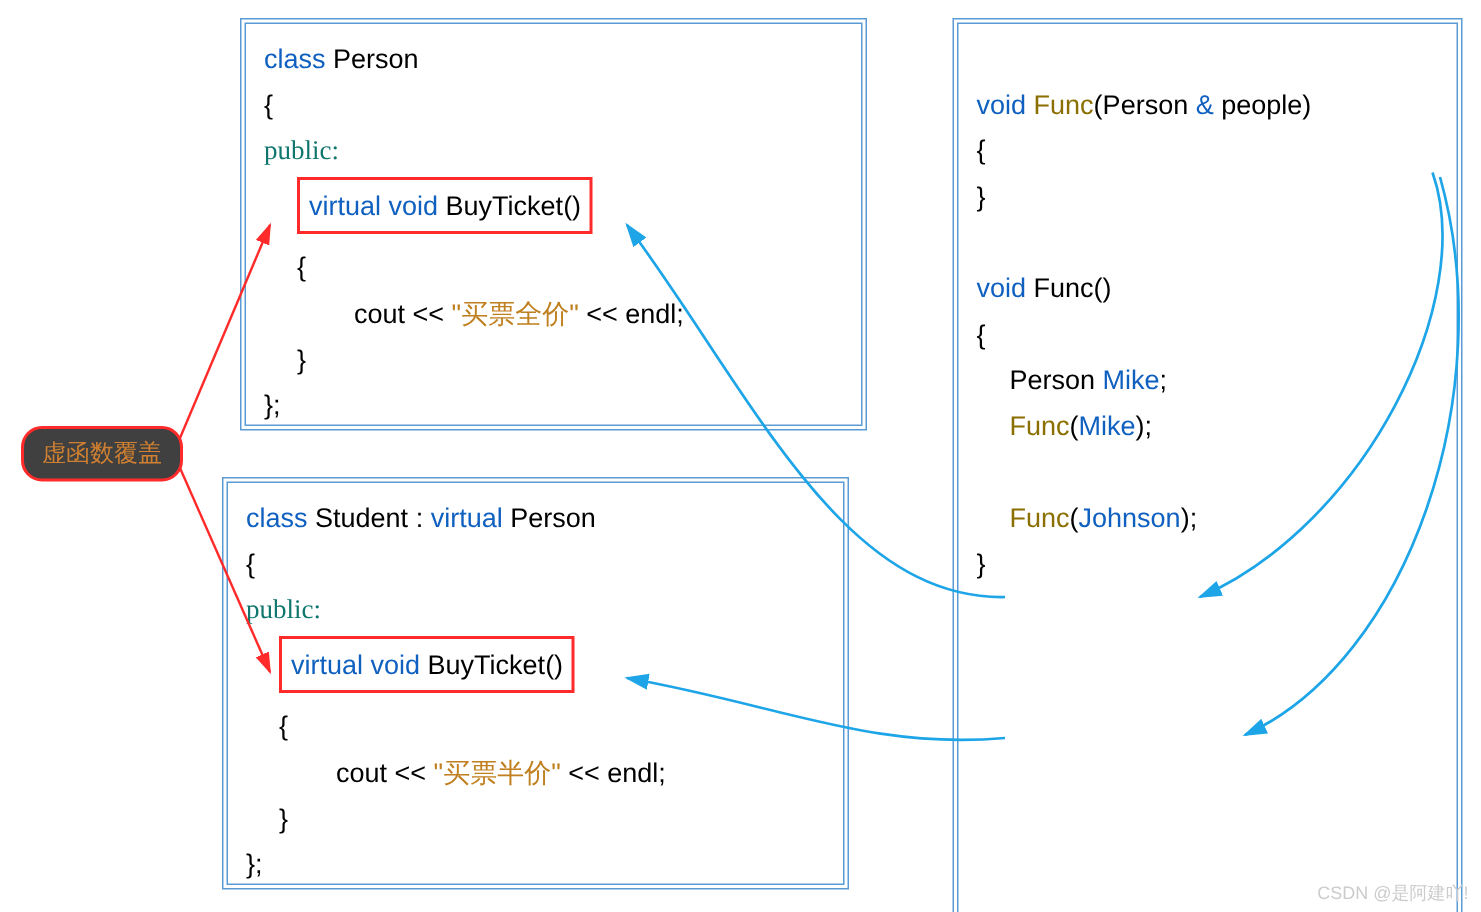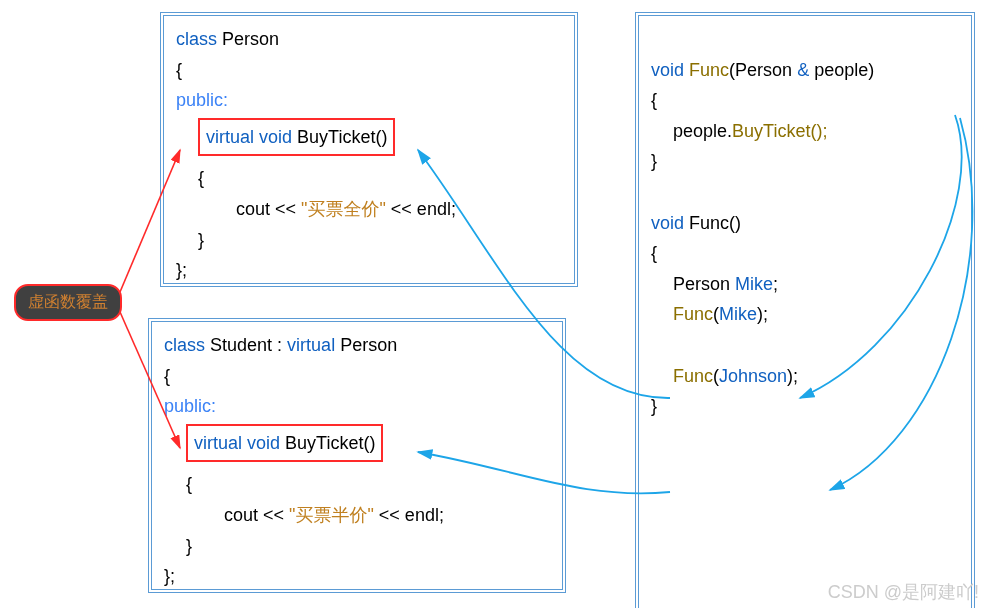--- a/index.html
+++ b/index.html
@@ -17,21 +17,21 @@
     position: absolute;
     border: 4px double #5B9BD5;
     padding: 8px 12px;
     line-height: 1.7;
   }
   .box-person { left: 160px; top: 12px; width: 418px; height: 275px; }
   .box-student { left: 148px; top: 318px; width: 418px; height: 275px; }
   .box-func { left: 635px; top: 12px; width: 340px; height: 604px; }
 
   .kw { color: #1060c0; }
-  .pub { color: #3b82f6; }
+  .pub { color: #0f766e; font-family: Liberation Serif, serif; }
   .str { color: #c08020; }
   .fn { color: #8b6f00; }
   .name { color: #1060c0; }
 
   .redbox {
     display: inline-block;
     border: 2px solid #ff2a2a;
     padding: 2px 6px;
     margin-top: 2px;
     margin-bottom: 7px;
@@ -54,21 +54,21 @@
     position: absolute;
     left: 0; top: 0;
     width: 987px; height: 608px;
     pointer-events: none;
   }
 
   .watermark {
     position: absolute;
     right: 8px; bottom: 4px;
     color: #ccc;
-    font-size: 18px;
+    font-size: 12px;
   }
 </style>
 </head>
 <body>
 
 <div class="annot">
   <span>虚函数覆盖</span>
 </div>
 
 <div class="double-box box-person">
@@ -113,23 +113,20 @@
   <div>};</div>
 </div>
 
 <div class="double-box box-func">
   <br>
   <div>
     <span class="kw">void</span>
     <span class="fn">Func</span><span>(</span><span>Person</span><span class="kw"> &amp; </span><span>people</span><span>)</span>
   </div>
   <div>{</div>
-  <div class="ind1">
-    <span>people</span><span>.</span><span class="fn">BuyTicket();</span>
-  </div>
   <div>}</div>
   <br>
   <div>
     <span class="kw">void</span>
     <span>Func()</span>
   </div>
   <div>{</div>
   <div class="ind1">
     <span>Person </span><span class="name">Mike</span><span>;</span>
   </div>

